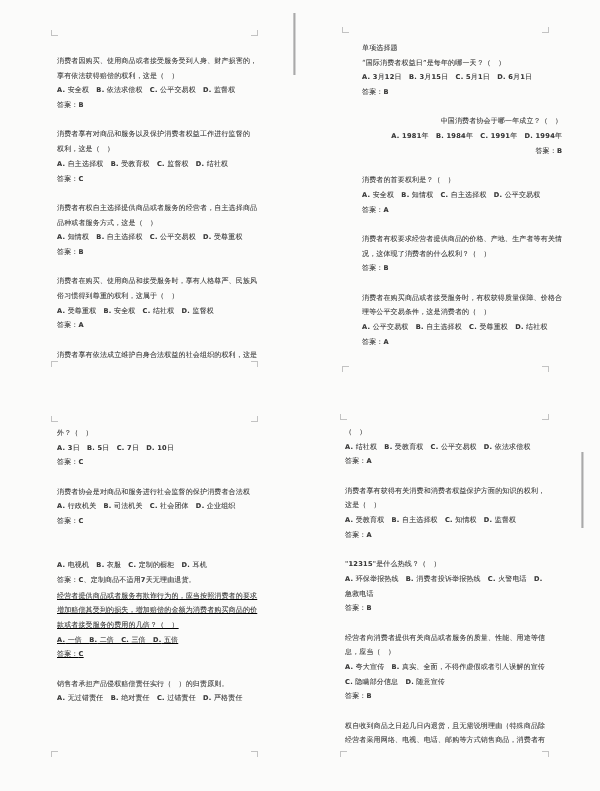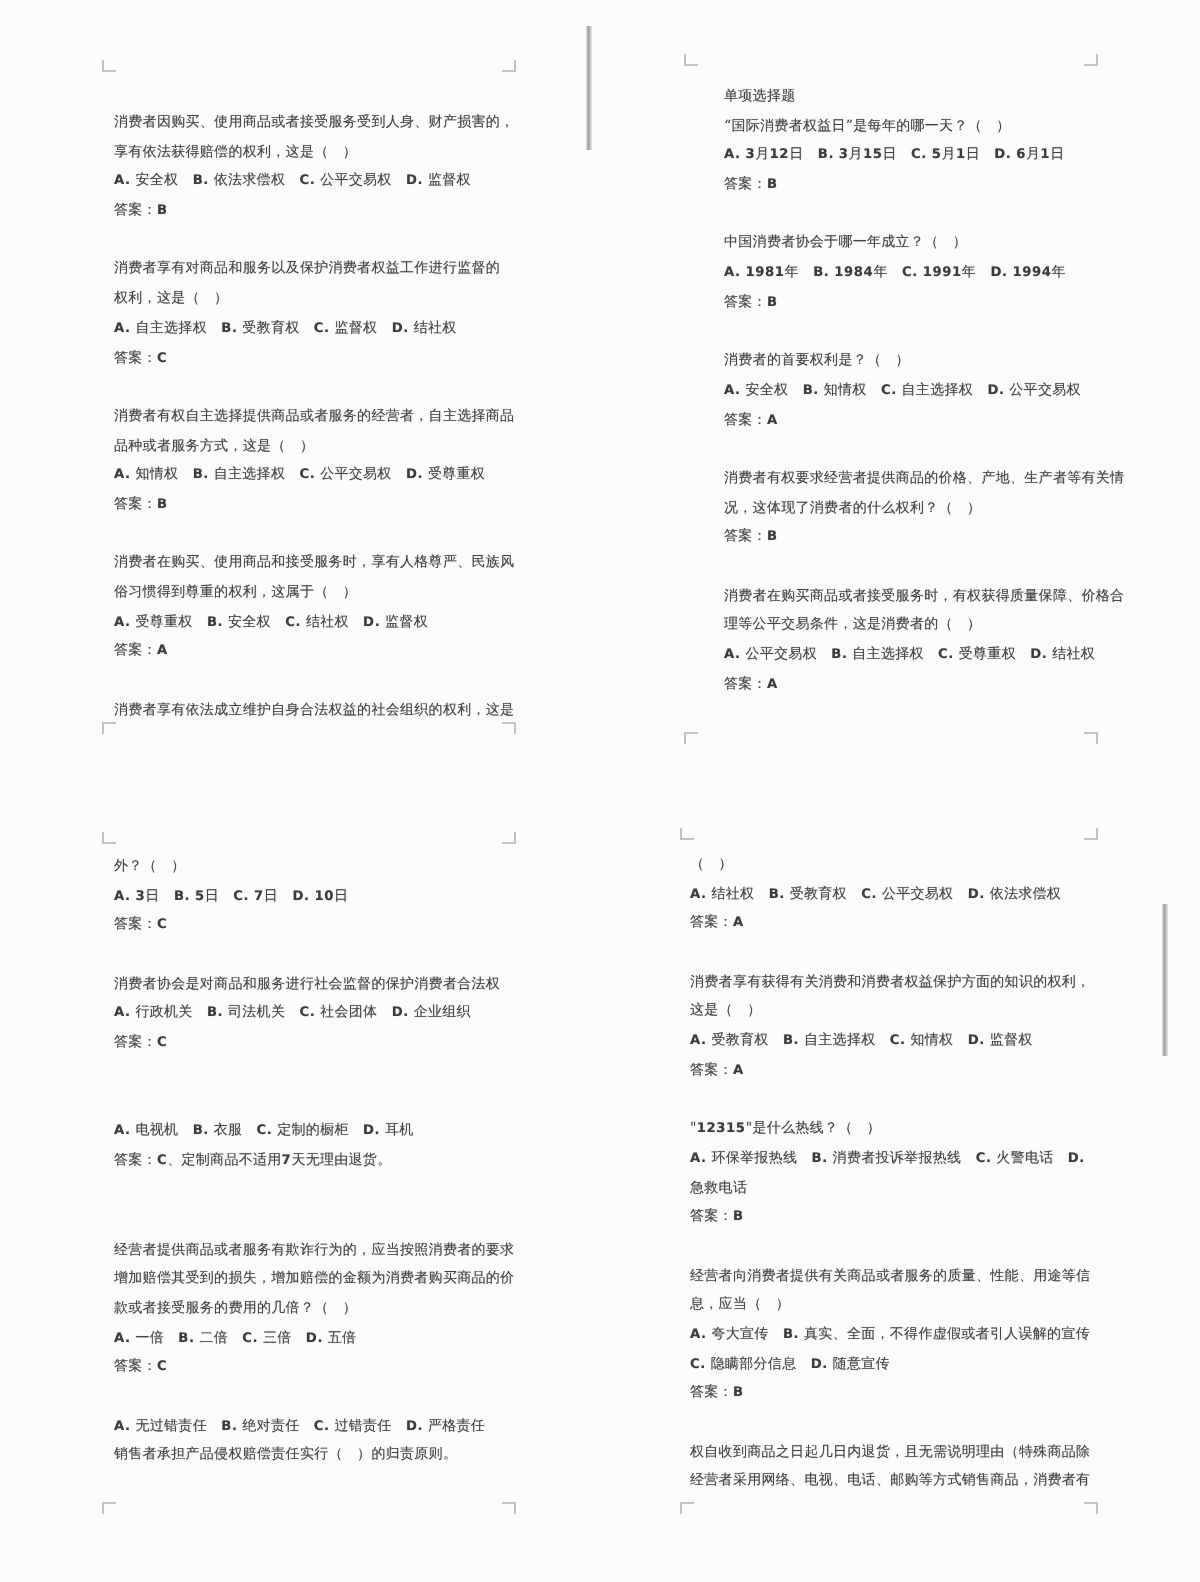--- a/index.html
+++ b/index.html
@@ -88,21 +88,21 @@
   <div class="corner tr"></div>
   <div class="corner bl"></div>
   <div class="corner br"></div>
   <div class="content">
       <div class="block" style="margin-top: 0px;">
         <div class="line">单项选择题</div>
         <div class="line">“国际消费者权益日”是每年的哪一天？（　）</div>
         <div class="line"><span class="lat">A.</span> <span class="lat">3</span>月<span class="lat">12</span>日　<span class="lat">B.</span> <span class="lat">3</span>月<span class="lat">15</span>日　<span class="lat">C.</span> <span class="lat">5</span>月<span class="lat">1</span>日　<span class="lat">D.</span> <span class="lat">6</span>月<span class="lat">1</span>日</div>
         <div class="line">答案：<span class="lat">B</span></div>
       </div>
-      <div class="block" style="margin-top: 14.7px;">
+      <div class="block" style="margin-top: 14.7px; text-align: right;">
         <div class="line">中国消费者协会于哪一年成立？（　）</div>
         <div class="line"><span class="lat">A.</span> <span class="lat">1981</span>年　<span class="lat">B.</span> <span class="lat">1984</span>年　<span class="lat">C.</span> <span class="lat">1991</span>年　<span class="lat">D.</span> <span class="lat">1994</span>年</div>
         <div class="line">答案：<span class="lat">B</span></div>
       </div>
       <div class="block" style="margin-top: 14.7px;">
         <div class="line">消费者的首要权利是？（　）</div>
         <div class="line"><span class="lat">A.</span> 安全权　<span class="lat">B.</span> 知情权　<span class="lat">C.</span> 自主选择权　<span class="lat">D.</span> 公平交易权</div>
         <div class="line">答案：<span class="lat">A</span></div>
       </div>
       <div class="block" style="margin-top: 14.7px;">
@@ -132,30 +132,30 @@
       </div>
       <div class="block" style="margin-top: 14.7px;">
         <div class="line">消费者协会是对商品和服务进行社会监督的保护消费者合法权</div>
         <div class="line"><span class="lat">A.</span> 行政机关　<span class="lat">B.</span> 司法机关　<span class="lat">C.</span> 社会团体　<span class="lat">D.</span> 企业组织</div>
         <div class="line">答案：<span class="lat">C</span></div>
       </div>
       <div class="block" style="margin-top: 29.4px;">
         <div class="line"><span class="lat">A.</span> 电视机　<span class="lat">B.</span> 衣服　<span class="lat">C.</span> 定制的橱柜　<span class="lat">D.</span> 耳机</div>
         <div class="line">答案：<span class="lat">C</span>、定制商品不适用<span class="lat">7</span>天无理由退货。</div>
       </div>
-      <div class="block" style="margin-top: 30px;">
+      <div class="block" style="margin-top: 1px; text-decoration: underline;">
         <div class="line">经营者提供商品或者服务有欺诈行为的，应当按照消费者的要求</div>
         <div class="line">增加赔偿其受到的损失，增加赔偿的金额为消费者购买商品的价</div>
         <div class="line">款或者接受服务的费用的几倍？（　）</div>
         <div class="line"><span class="lat">A.</span> 一倍　<span class="lat">B.</span> 二倍　<span class="lat">C.</span> 三倍　<span class="lat">D.</span> 五倍</div>
         <div class="line">答案：<span class="lat">C</span></div>
       </div>
       <div class="block" style="margin-top: 14.7px;">
+        <div class="line">销售者承担产品侵权赔偿责任实行（　）的归责原则。</div>
         <div class="line"><span class="lat">A.</span> 无过错责任　<span class="lat">B.</span> 绝对责任　<span class="lat">C.</span> 过错责任　<span class="lat">D.</span> 严格责任</div>
-        <div class="line">销售者承担产品侵权赔偿责任实行（　）的归责原则。</div>
       </div>
     </div>
 </div>
 
 <div class="page" id="page-bottom-right">
   <div class="corner tl"></div>
   <div class="corner tr"></div>
   <div class="corner bl"></div>
   <div class="corner br"></div>
   <div class="content">

